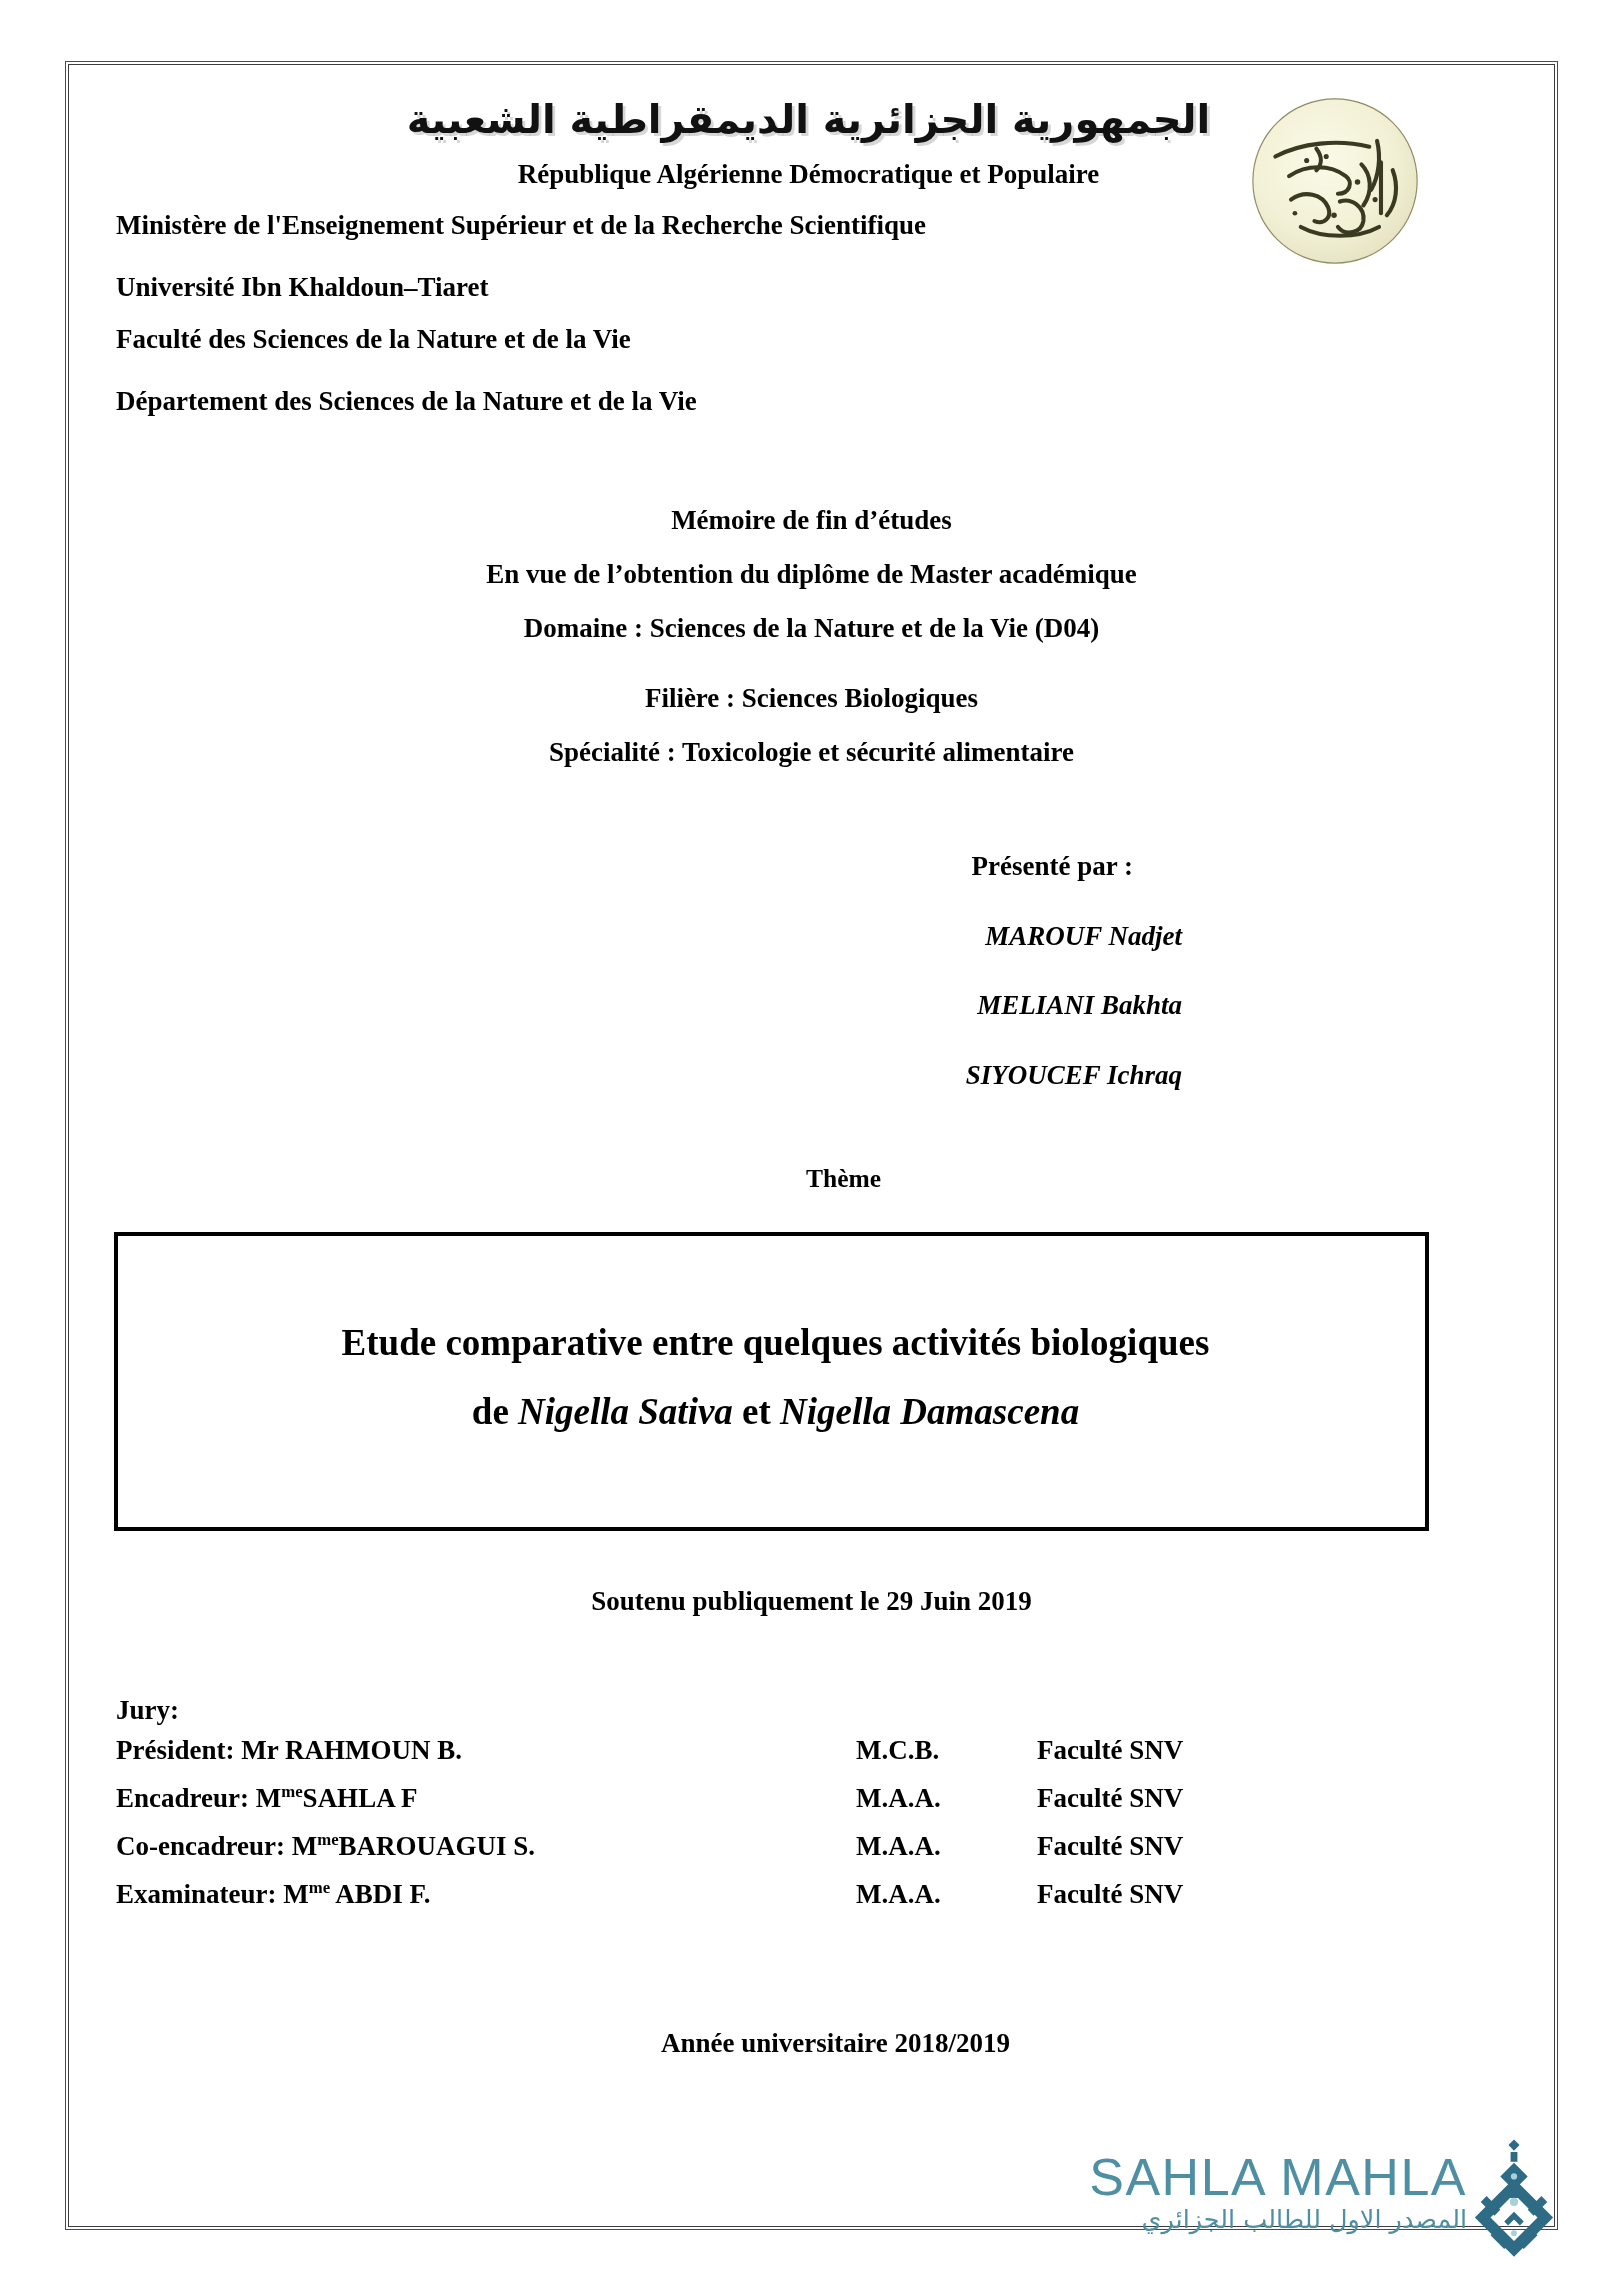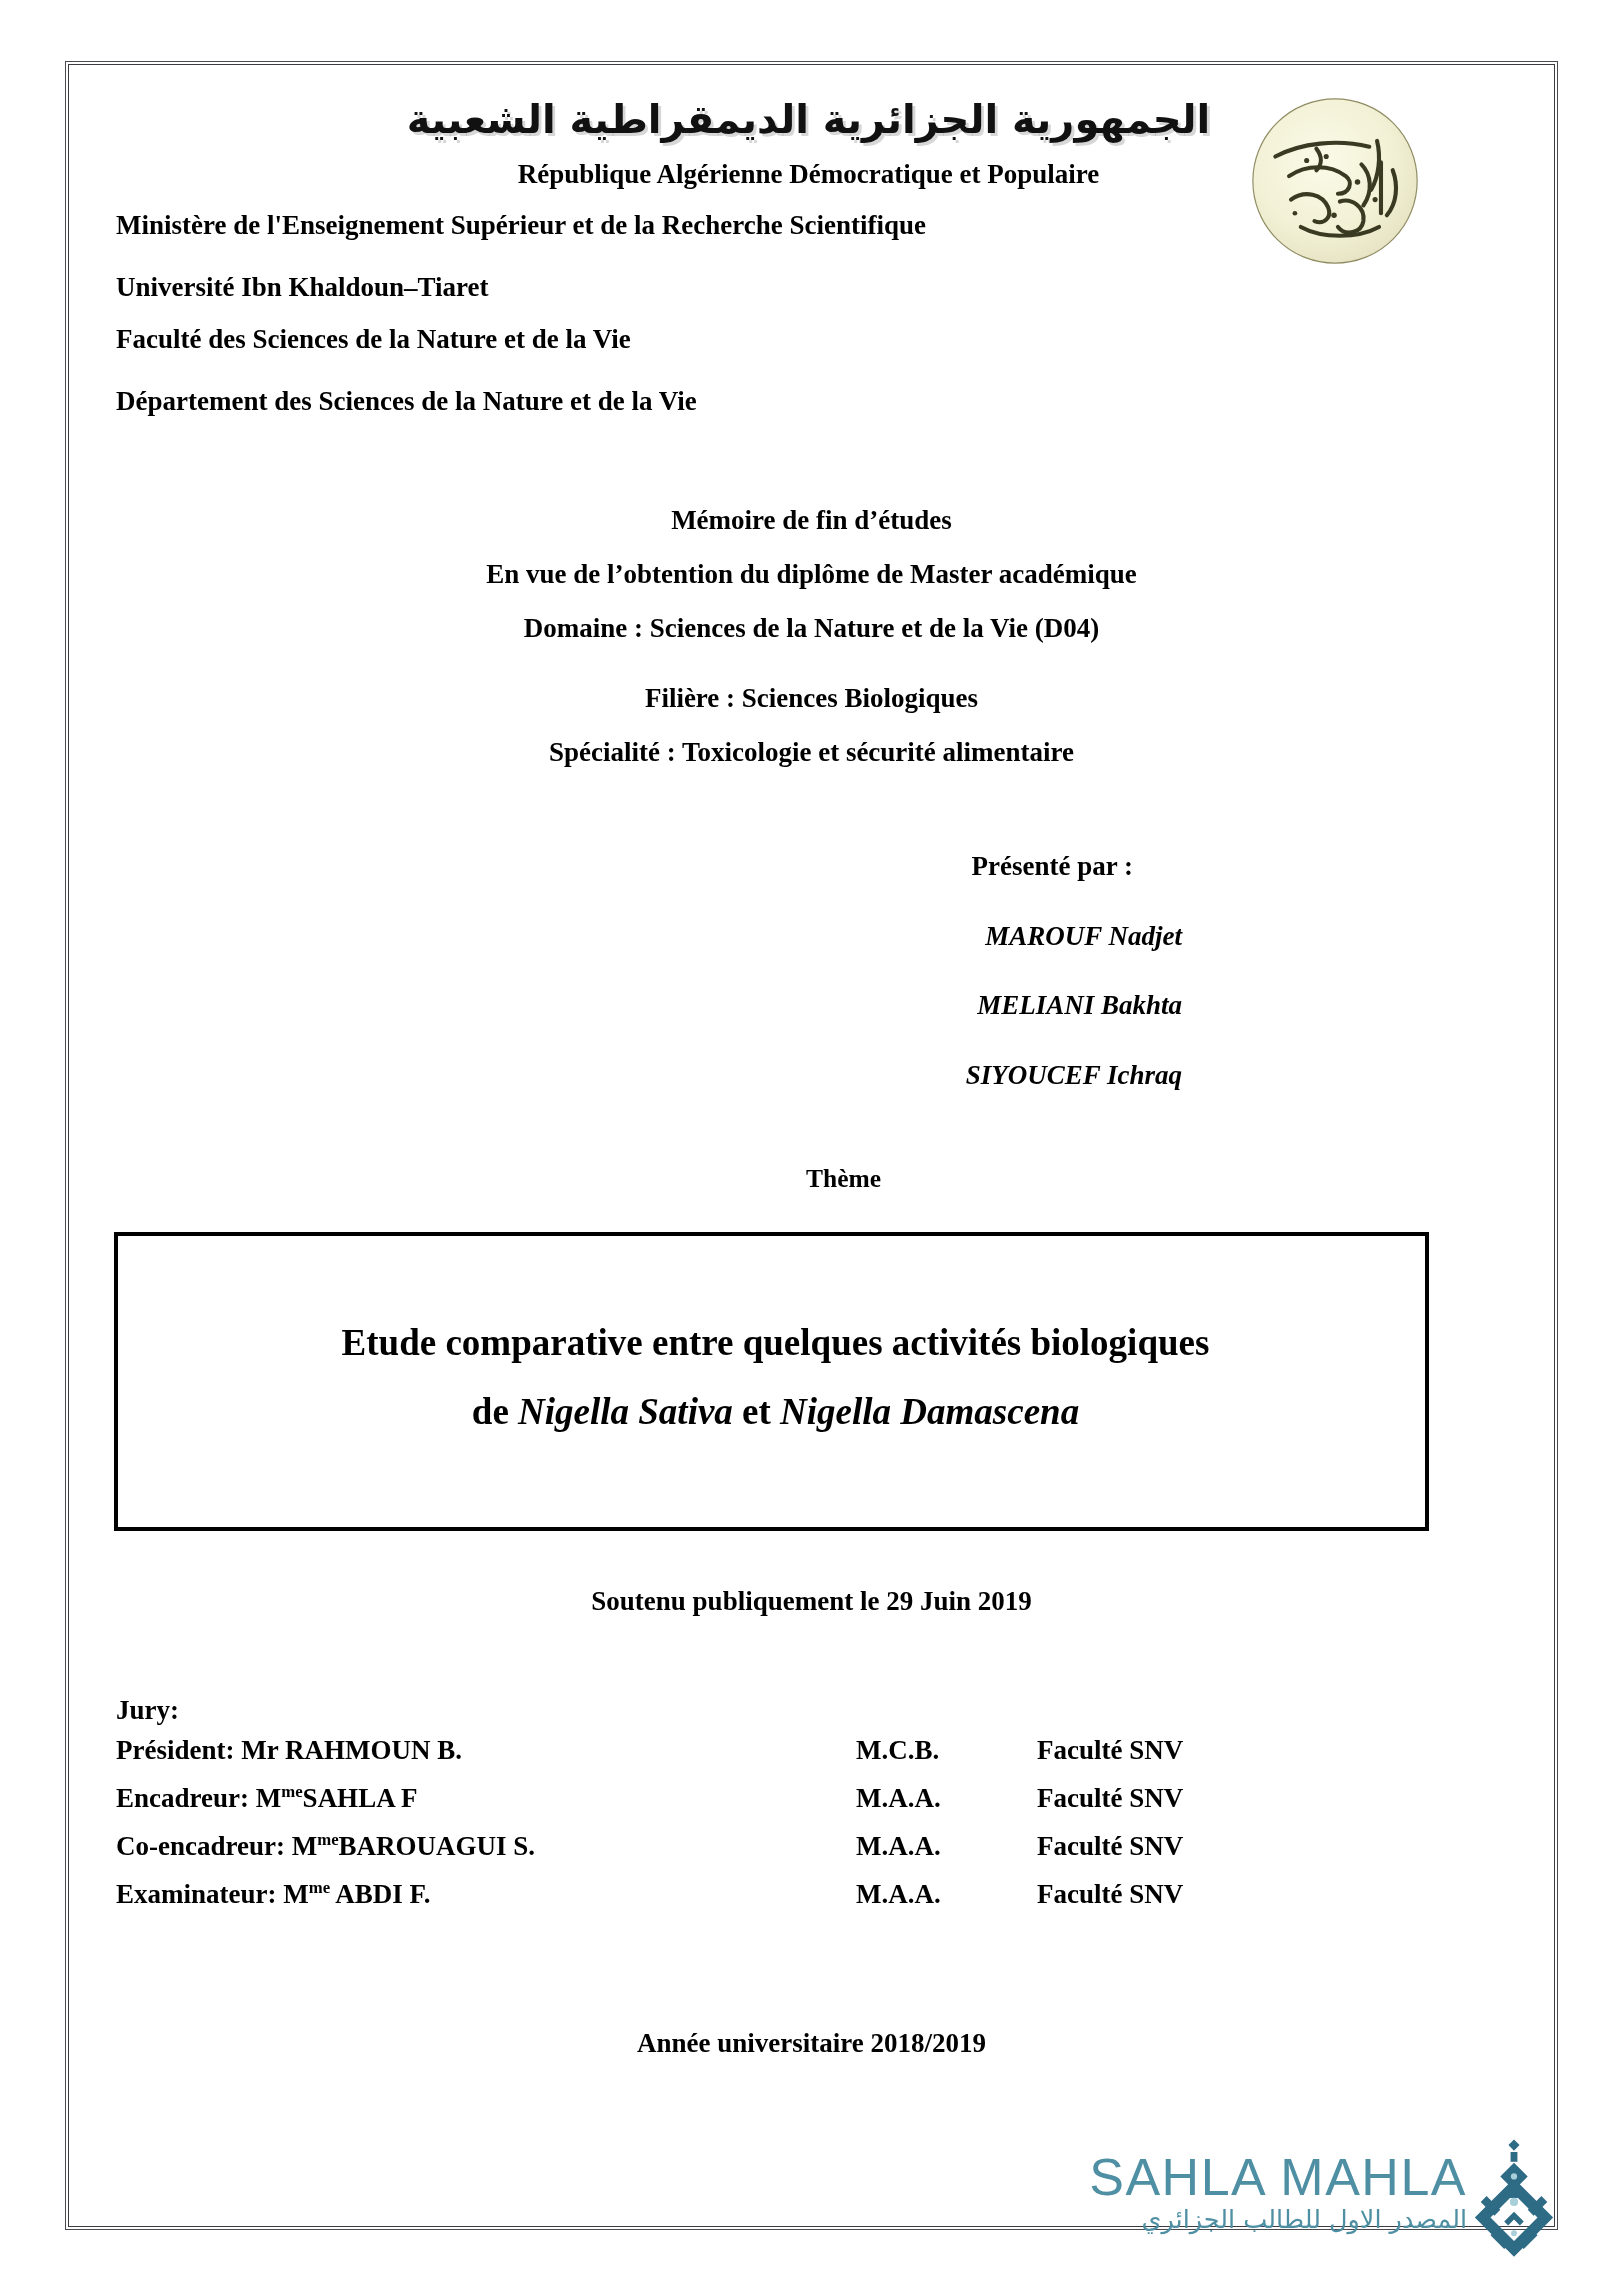--- a/index.html
+++ b/index.html
@@ -212,20 +212,21 @@
   }
 
   .annee {
     position: absolute;
     left: 0;
     width: 1493px;
     text-align: center;
     top: 1967px;
     font-size: 27px;
     font-weight: 700;
+    padding-left: 24px;
   }
 
   
   #sahla {
     position: absolute;
     left: 990px;
     top: 2053px;
     width: 490px;
     height: 118px;
     margin-top: 33px;

